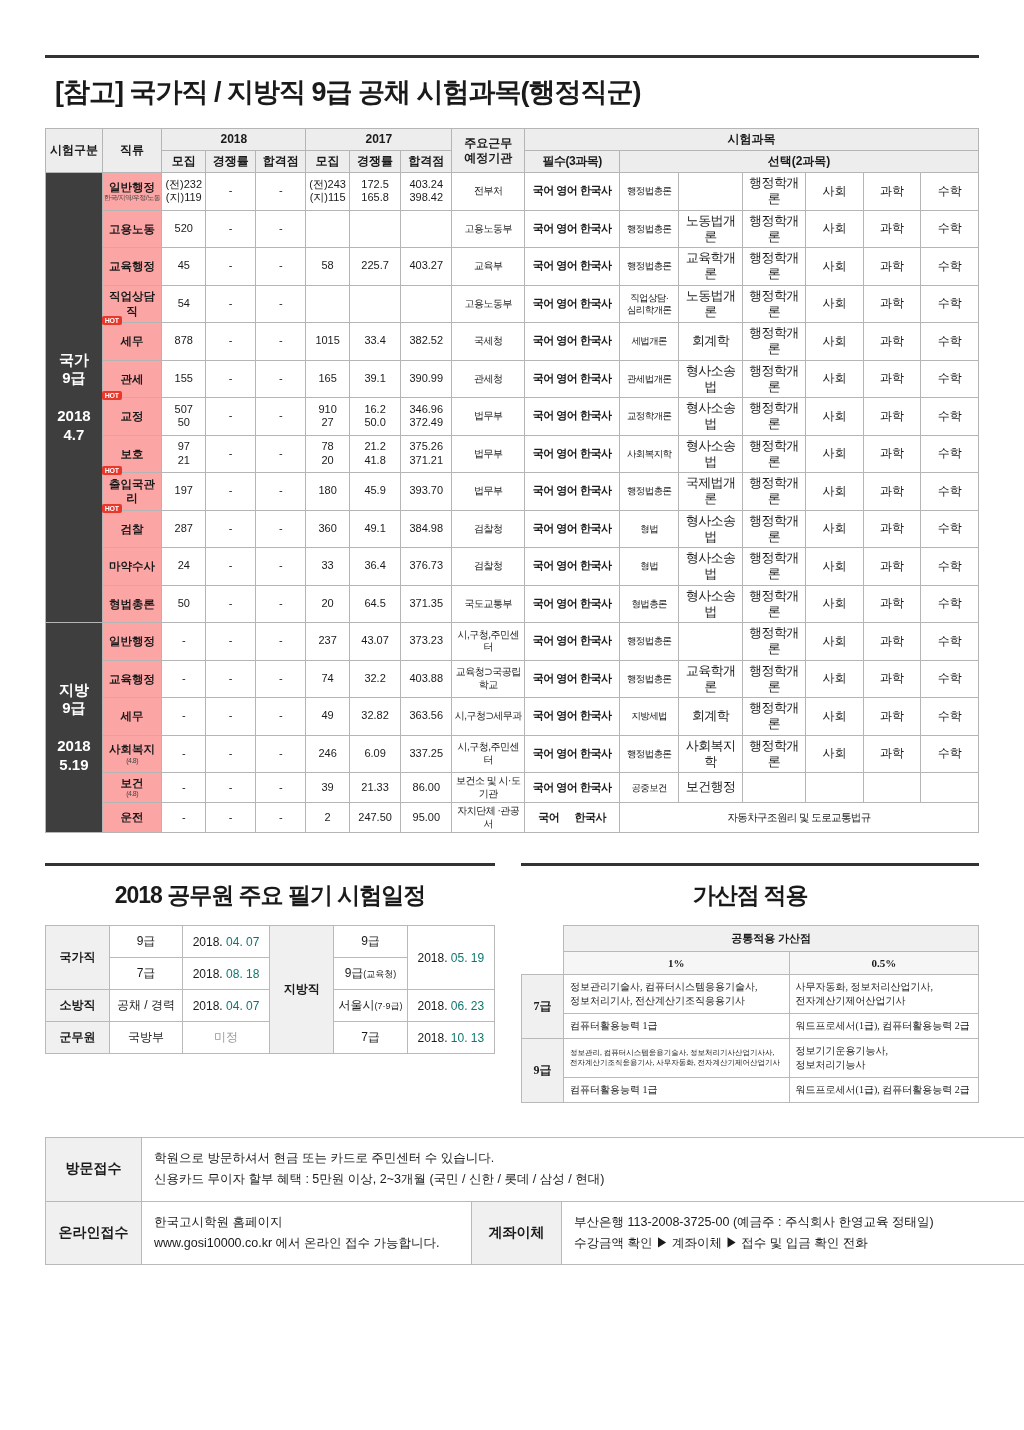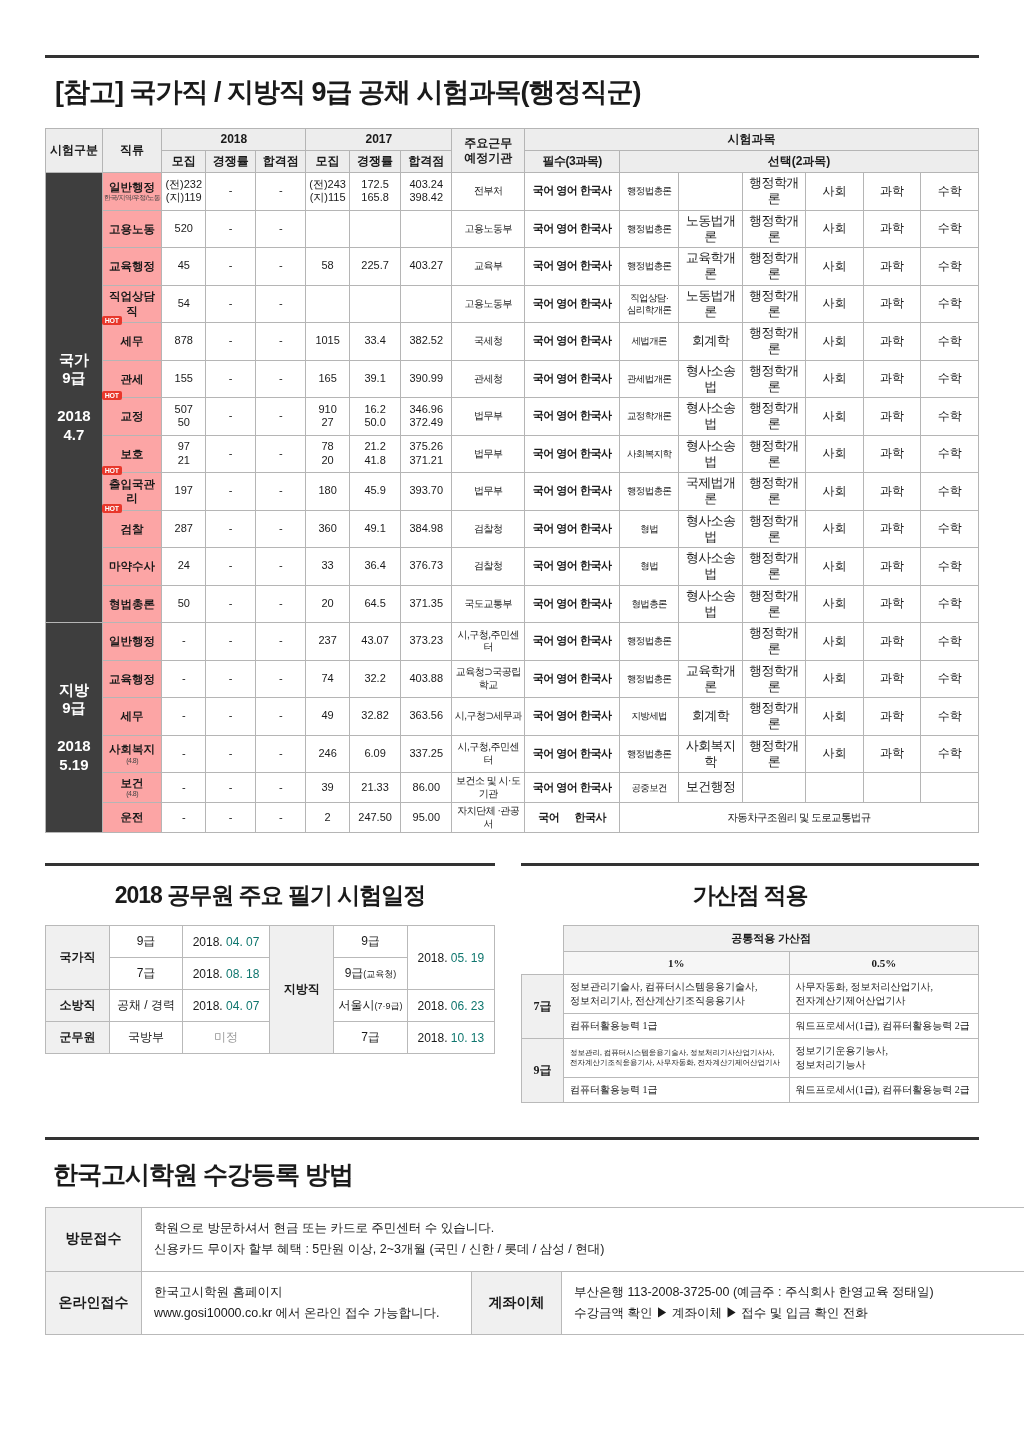--- a/index.html
+++ b/index.html
@@ -865,23 +865,20 @@
             <tr>
               <td>컴퓨터활용능력 1급</td>
               <td>워드프로세서(1급), 컴퓨터활용능력 2급</td>
             </tr>
           </tbody>
       </table>
     </div>
   </div>
 
   <div class="reg-wrap">
-    <div class="reg-hd">
-      <h2>한국고시학원 수강등록 방법</h2>
-    </div>
     <table class="reg-tbl">
       <tbody>
         <tr>
           <td class="lbl">방문접수</td>
           <td colspan="3">
             <div>학원으로 방문하셔서 현금 또는 카드로 주민센터 수 있습니다.</div>
             <div>신용카드 무이자 할부 혜택 : 5만원 이상, 2~3개월 (국민 / 신한 / 롯데 / 삼성 / 현대)</div>
           </td>
         </tr>
         <tr>

